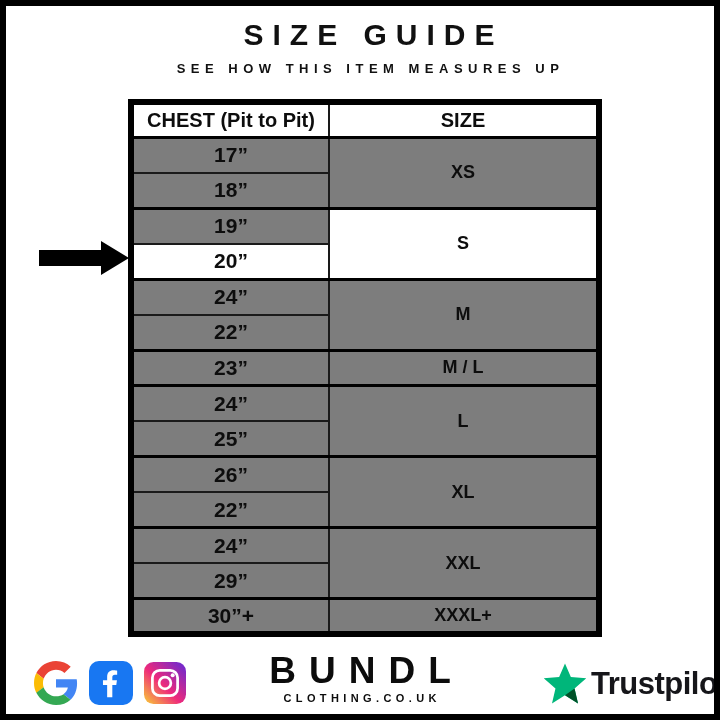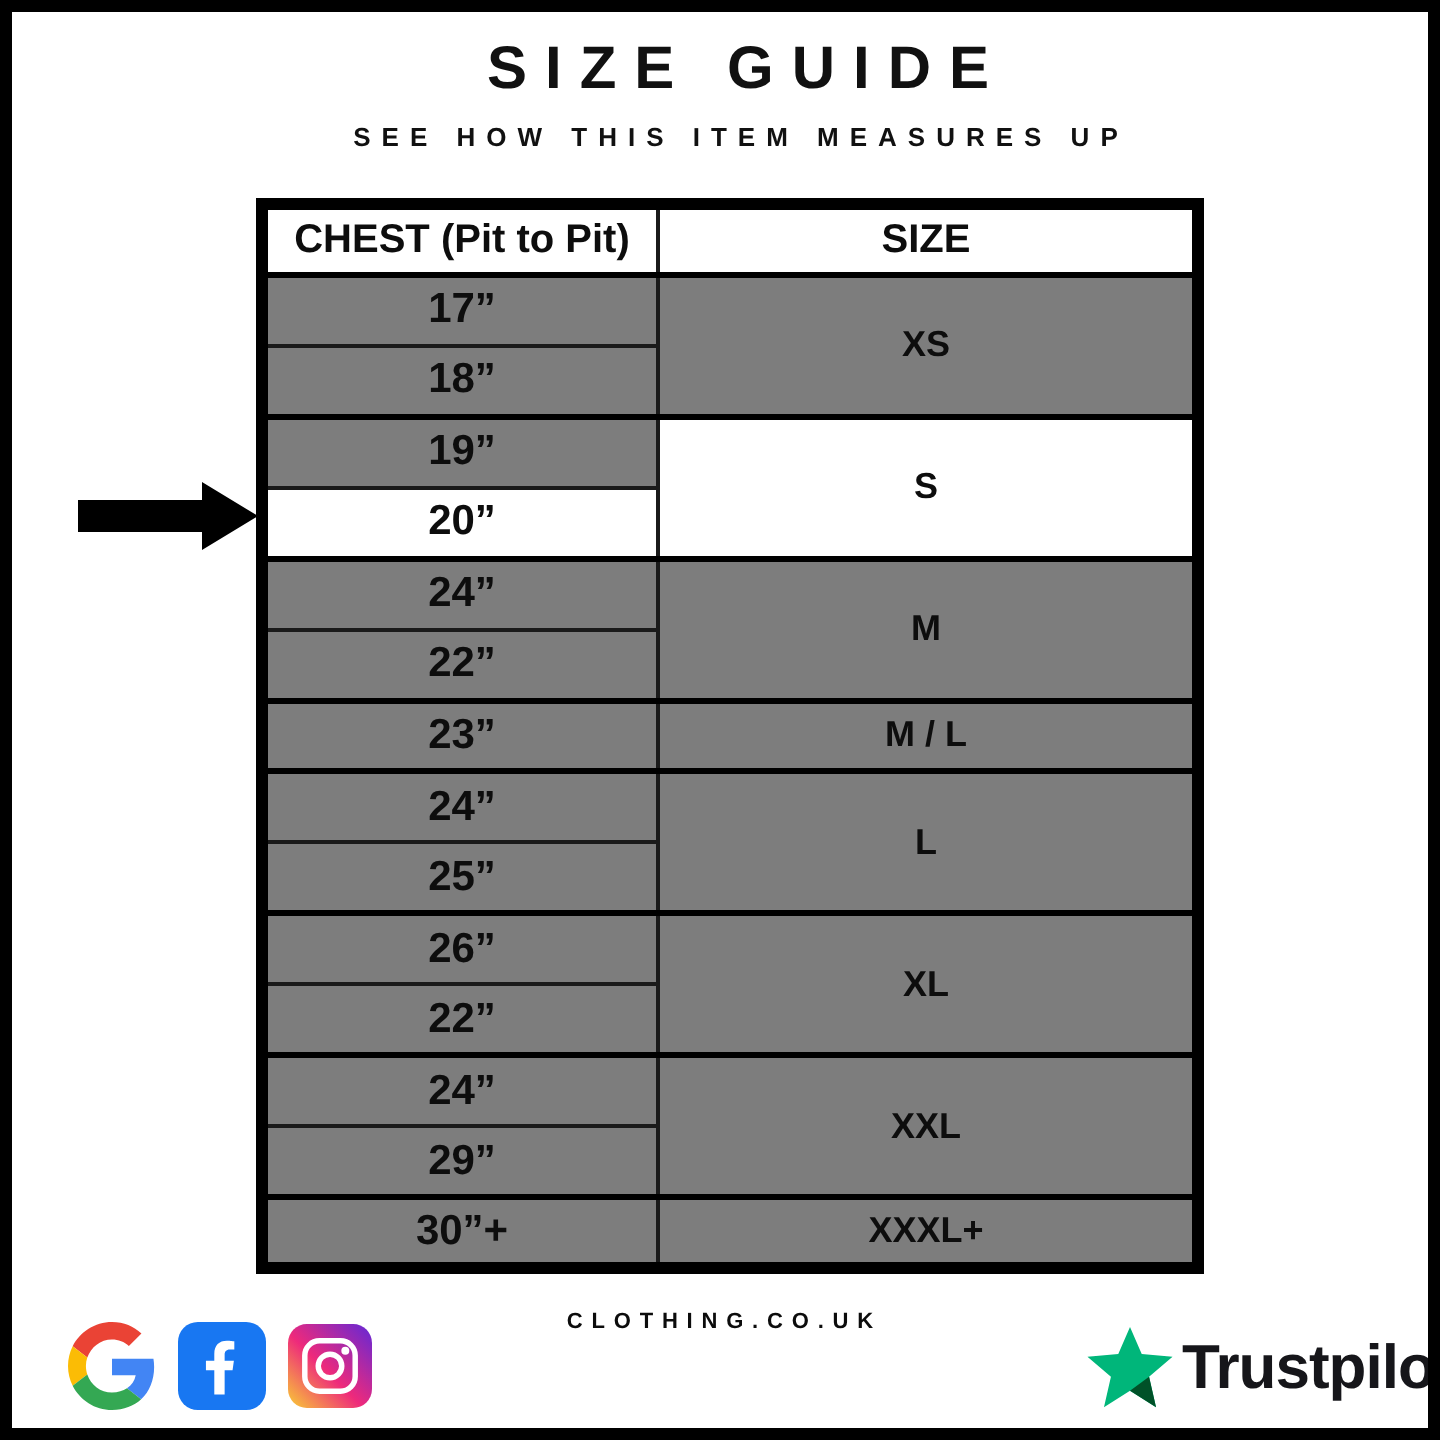--- a/index.html
+++ b/index.html
@@ -188,20 +188,21 @@
       </linearGradient>
     </defs>
     <rect x="0" y="0" width="40" height="40" rx="9" fill="url(#igGrad)"></rect>
     <rect x="8" y="8" width="24" height="24" rx="7" fill="none" stroke="#ffffff" stroke-width="2.6"></rect>
     <circle cx="20" cy="20" r="5.6" fill="none" stroke="#ffffff" stroke-width="2.6"></circle>
     <circle cx="27.3" cy="12.7" r="1.9" fill="#ffffff"></circle>
   </svg>
 </div>
 
 <div class="brand">
+  <div class="brand-name">BUNDL</div>
   <div class="brand-domain">CLOTHING.CO.UK</div>
 </div>
 
 <div class="trustpilot">
   <svg width="44" height="44" viewBox="0 0 24 24" xmlns="http://www.w3.org/2000/svg">
     <polygon fill="#00b67a" points="12,0.8 15.2,8.2 23.6,8.9 17.2,14.4 19.1,22.7 12,18.2 4.9,22.7 6.8,14.4 0.4,8.9 8.8,8.2"></polygon>
     <polygon fill="#005128" points="12,18.2 17.2,14.4 19.1,22.7"></polygon>
   </svg>
   <span class="trustpilot-label">Trustpilot</span>
 </div>

